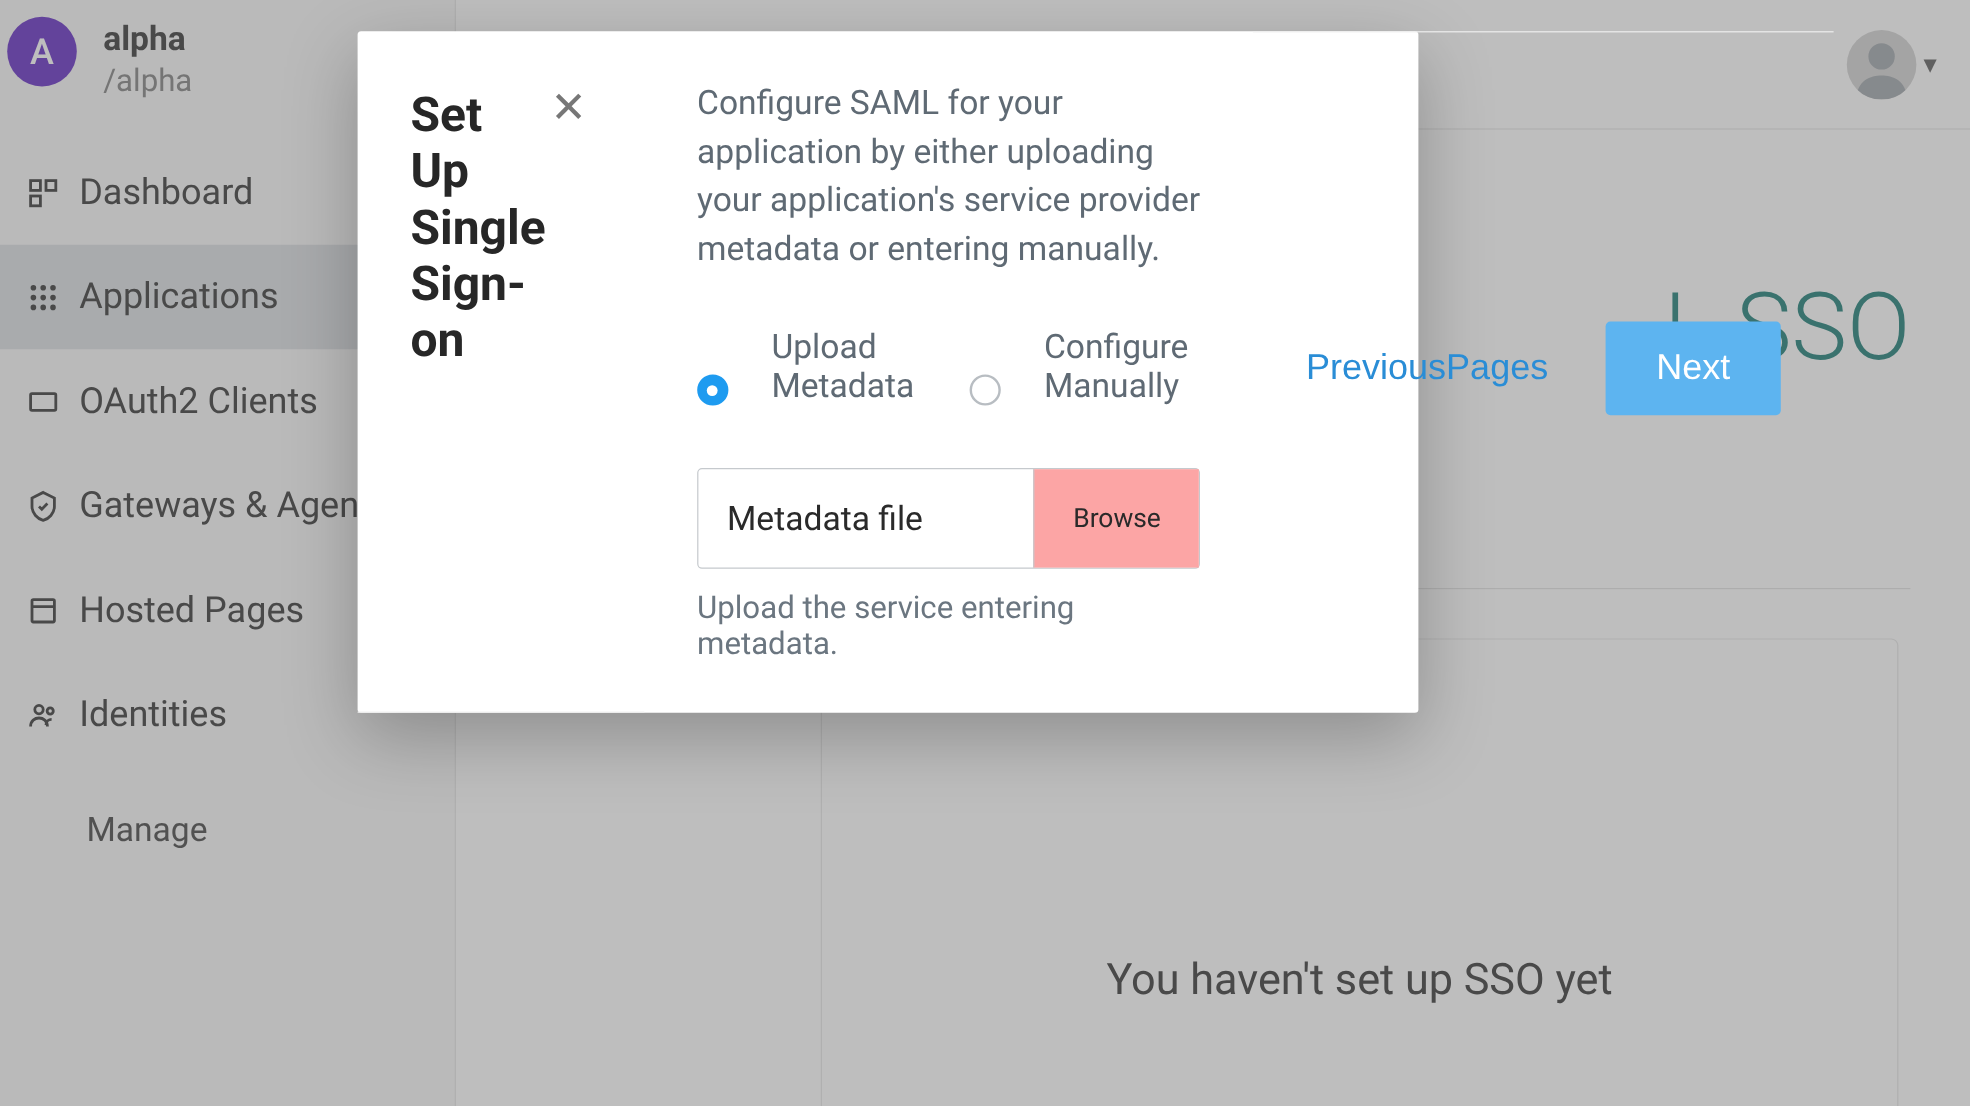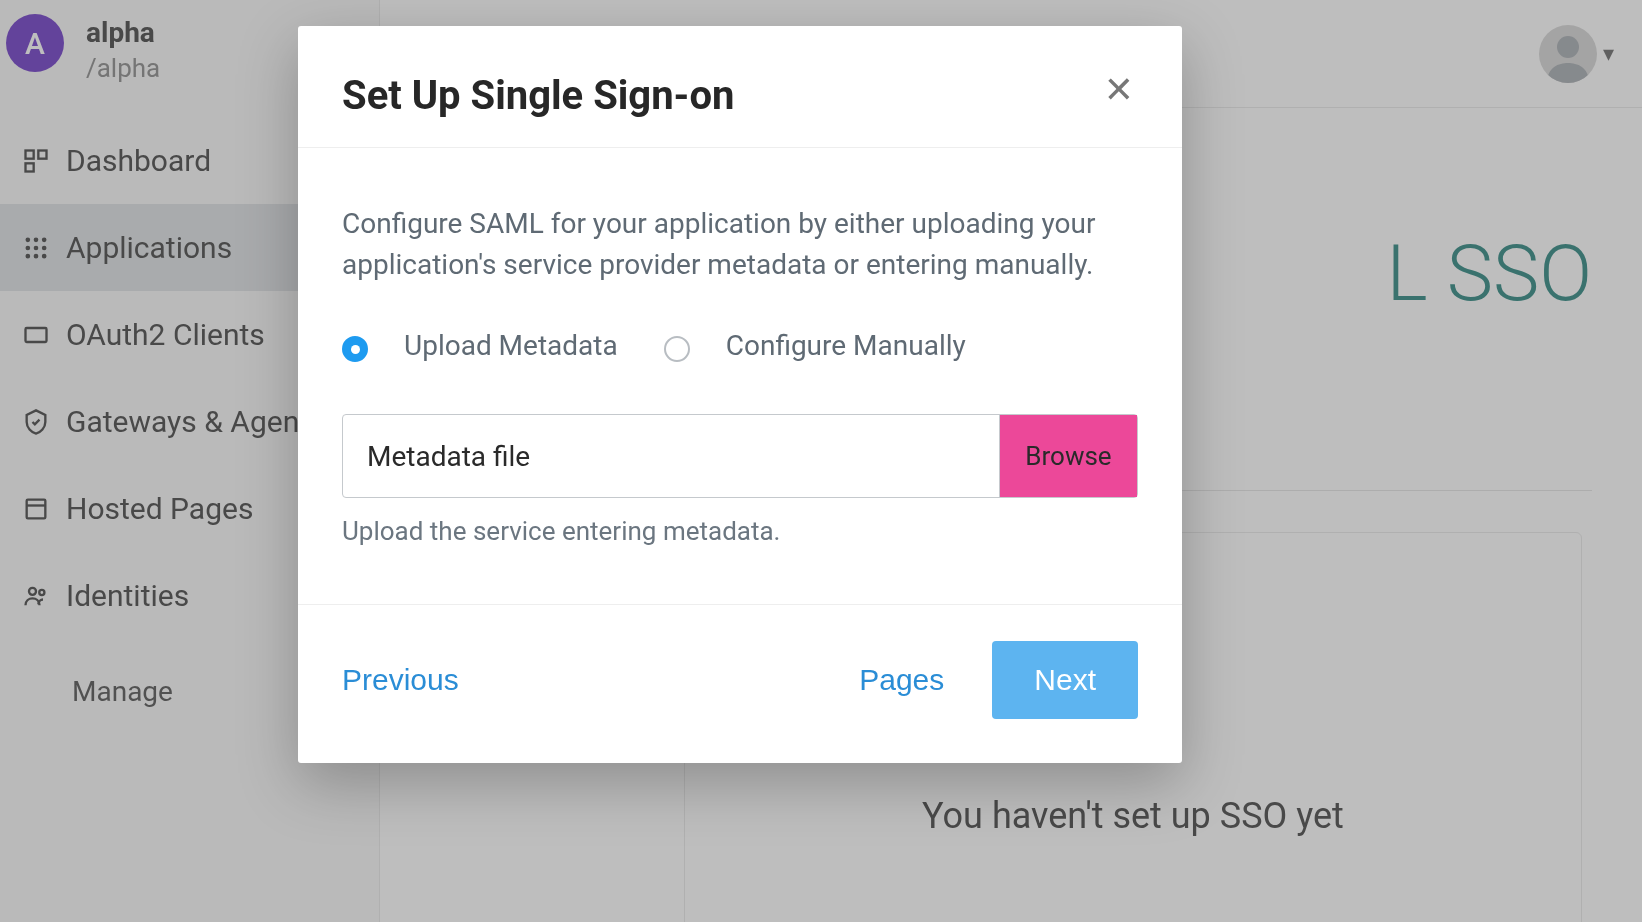--- a/index.html
+++ b/index.html
@@ -104,21 +104,21 @@
 }
 
 
 .modal {
   position: absolute;
   left: 298px; top: 26px;
   width: 884px;
   background: #fff;
   border-radius: 3px;
   box-shadow: 0 20px 60px rgba(0,0,0,0.25);
-  display: flex; flex-direction: column; gap: 16px;
+  display: flex; 
 }
 .modal-header {
   padding: 46px 44px 28px 44px;
   display: flex; align-items: flex-start; justify-content: space-between;
   border-bottom: 1px solid #eee;
 }
 .modal-title { font-size: 40px; font-weight: 700; color:#272727; }
 .close-btn { cursor:pointer; font-size: 36px; color:#777; padding: 0 4px; line-height:1; user-select:none; }
 
 .modal-body { padding: 40px 44px 42px 44px; }
@@ -146,22 +146,22 @@
   height: 84px;
 }
 .file-label-area {
   flex:1; display:flex; align-items:center;
   padding: 0 24px;
   font-size: 28px; color:#2a2a2a;
 }
 .browse-btn {
   width: 138px; border-left:1px solid #c5c9cd;
   display:flex; align-items:center; justify-content:center;
-  font-size:26px; color:#2a2a2a; cursor:pointer;
-  background:#ec4899;
+  font-size:22px; color:#2a2a2a; cursor:pointer;
+  background:#fca5a5;
 }
 .file-help { margin-top: 18px; font-size: 26px; color:#6b7680; }
 
 .modal-footer {
   border-top:1px solid #eee;
   padding: 36px 44px 44px 44px;
   display:flex; align-items:center;
 }
 .link-btn {
   font-size: 30px; color:#2a8dd6; cursor:pointer; background:none; border:none;

